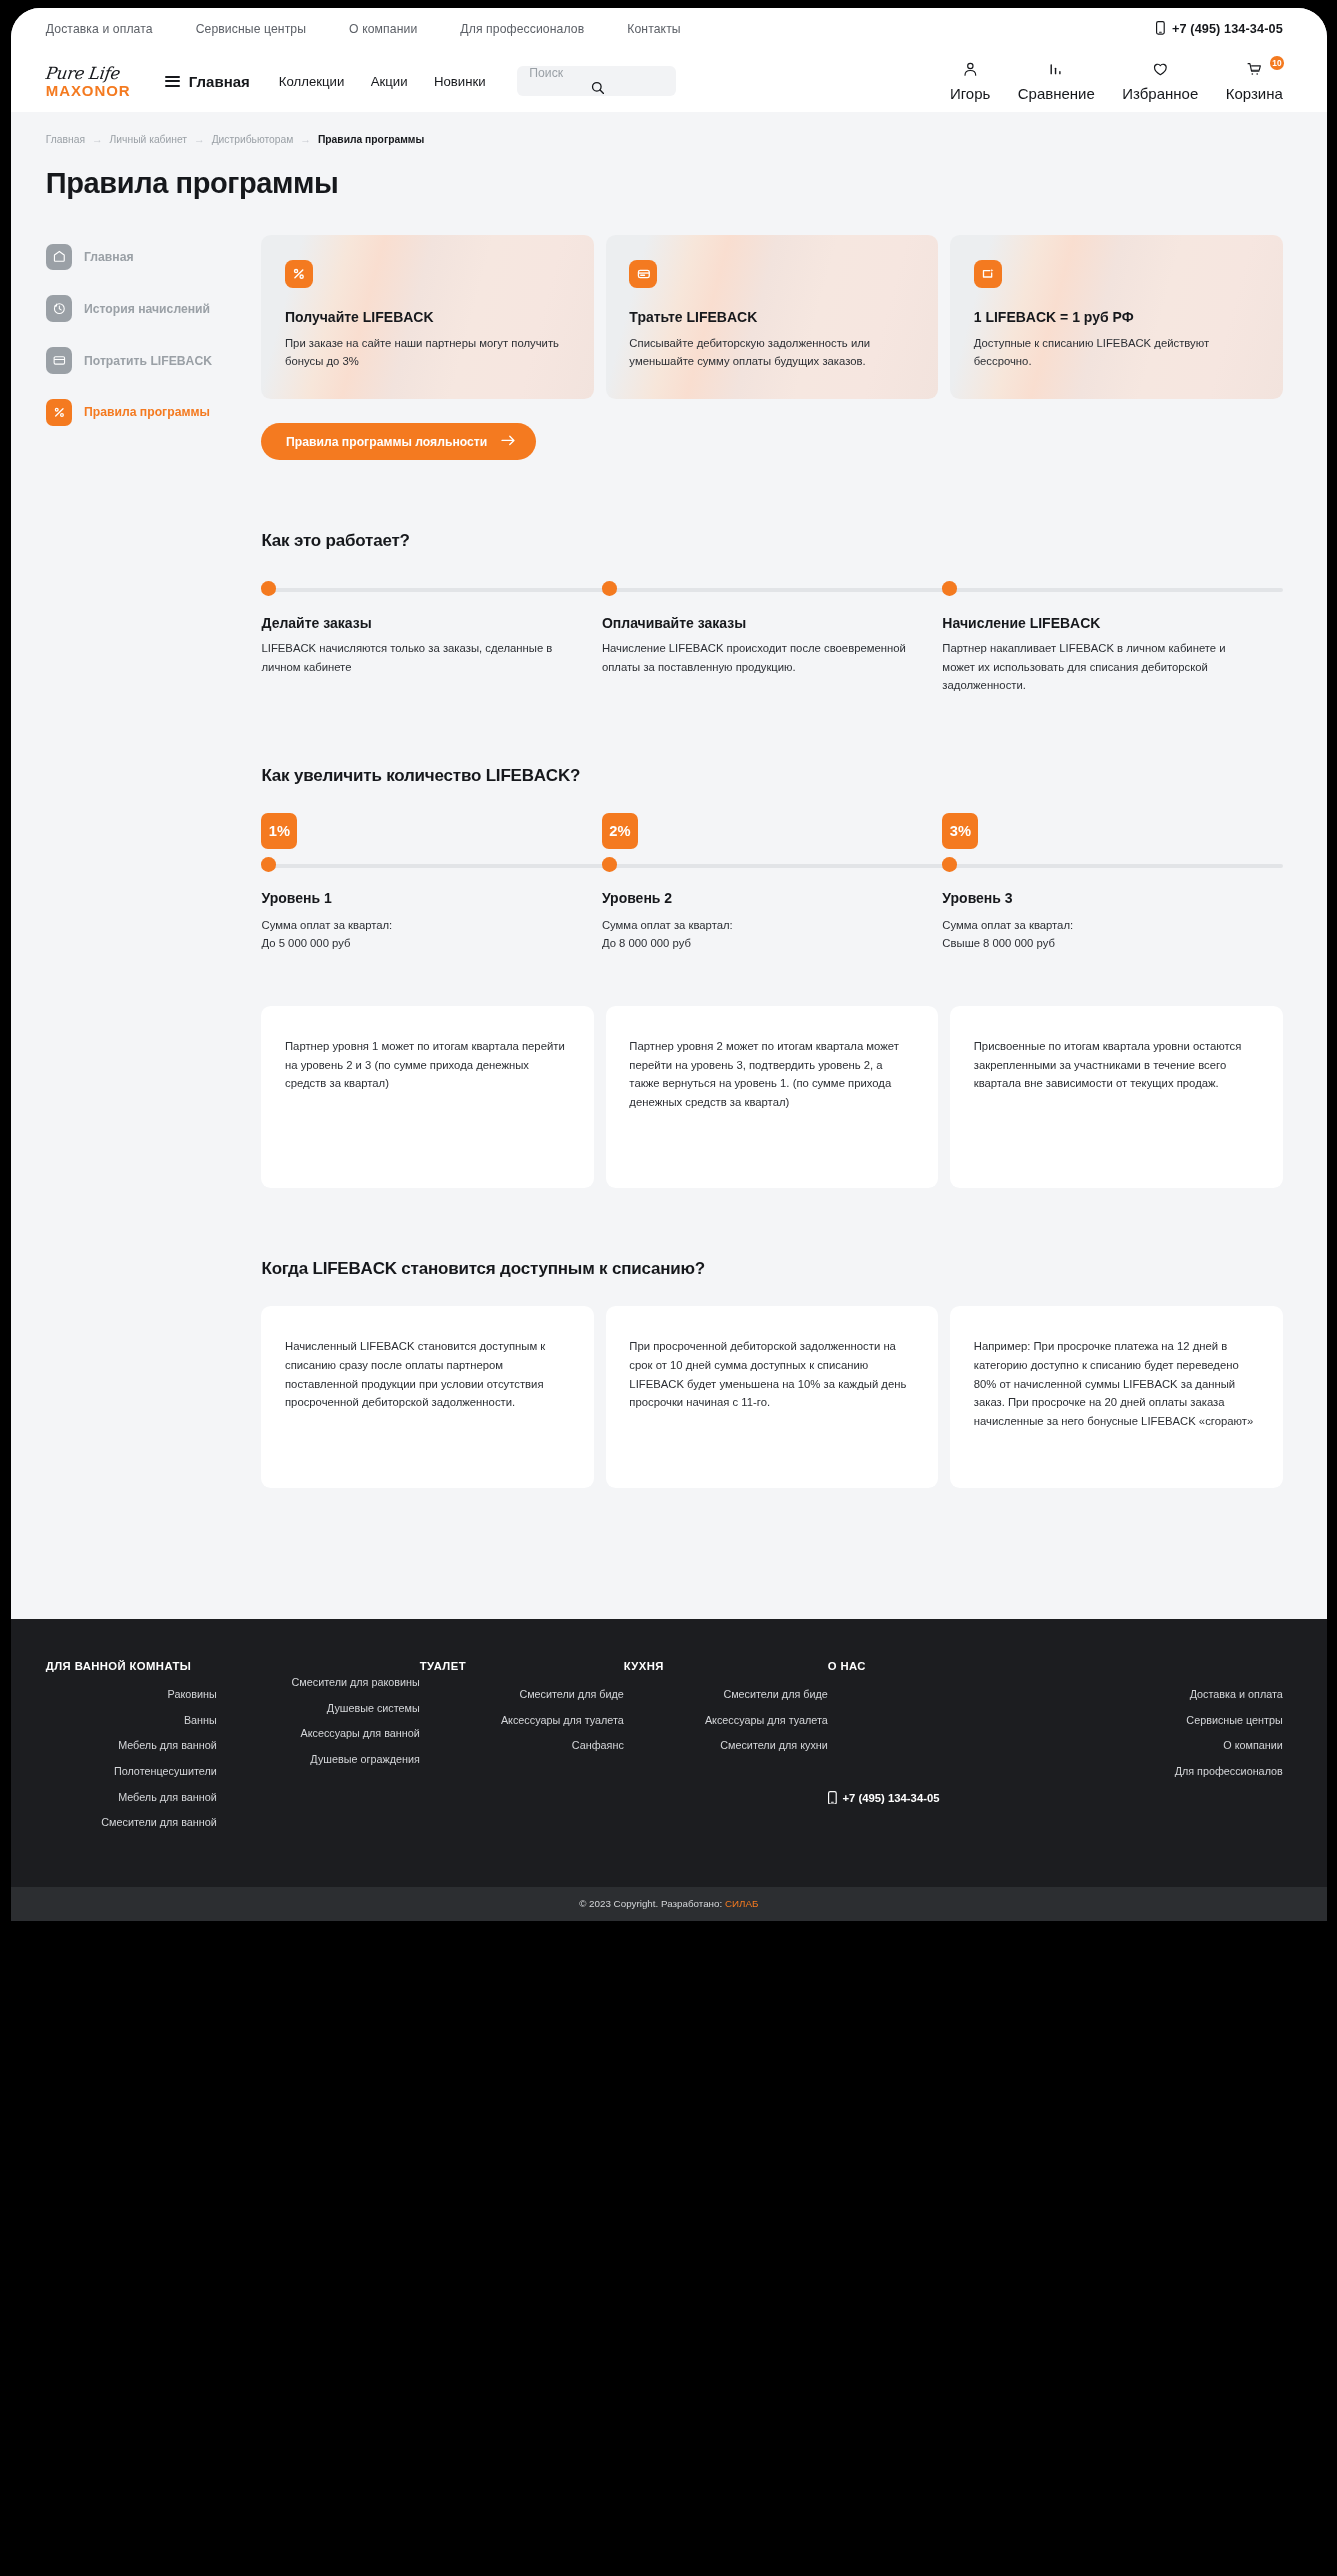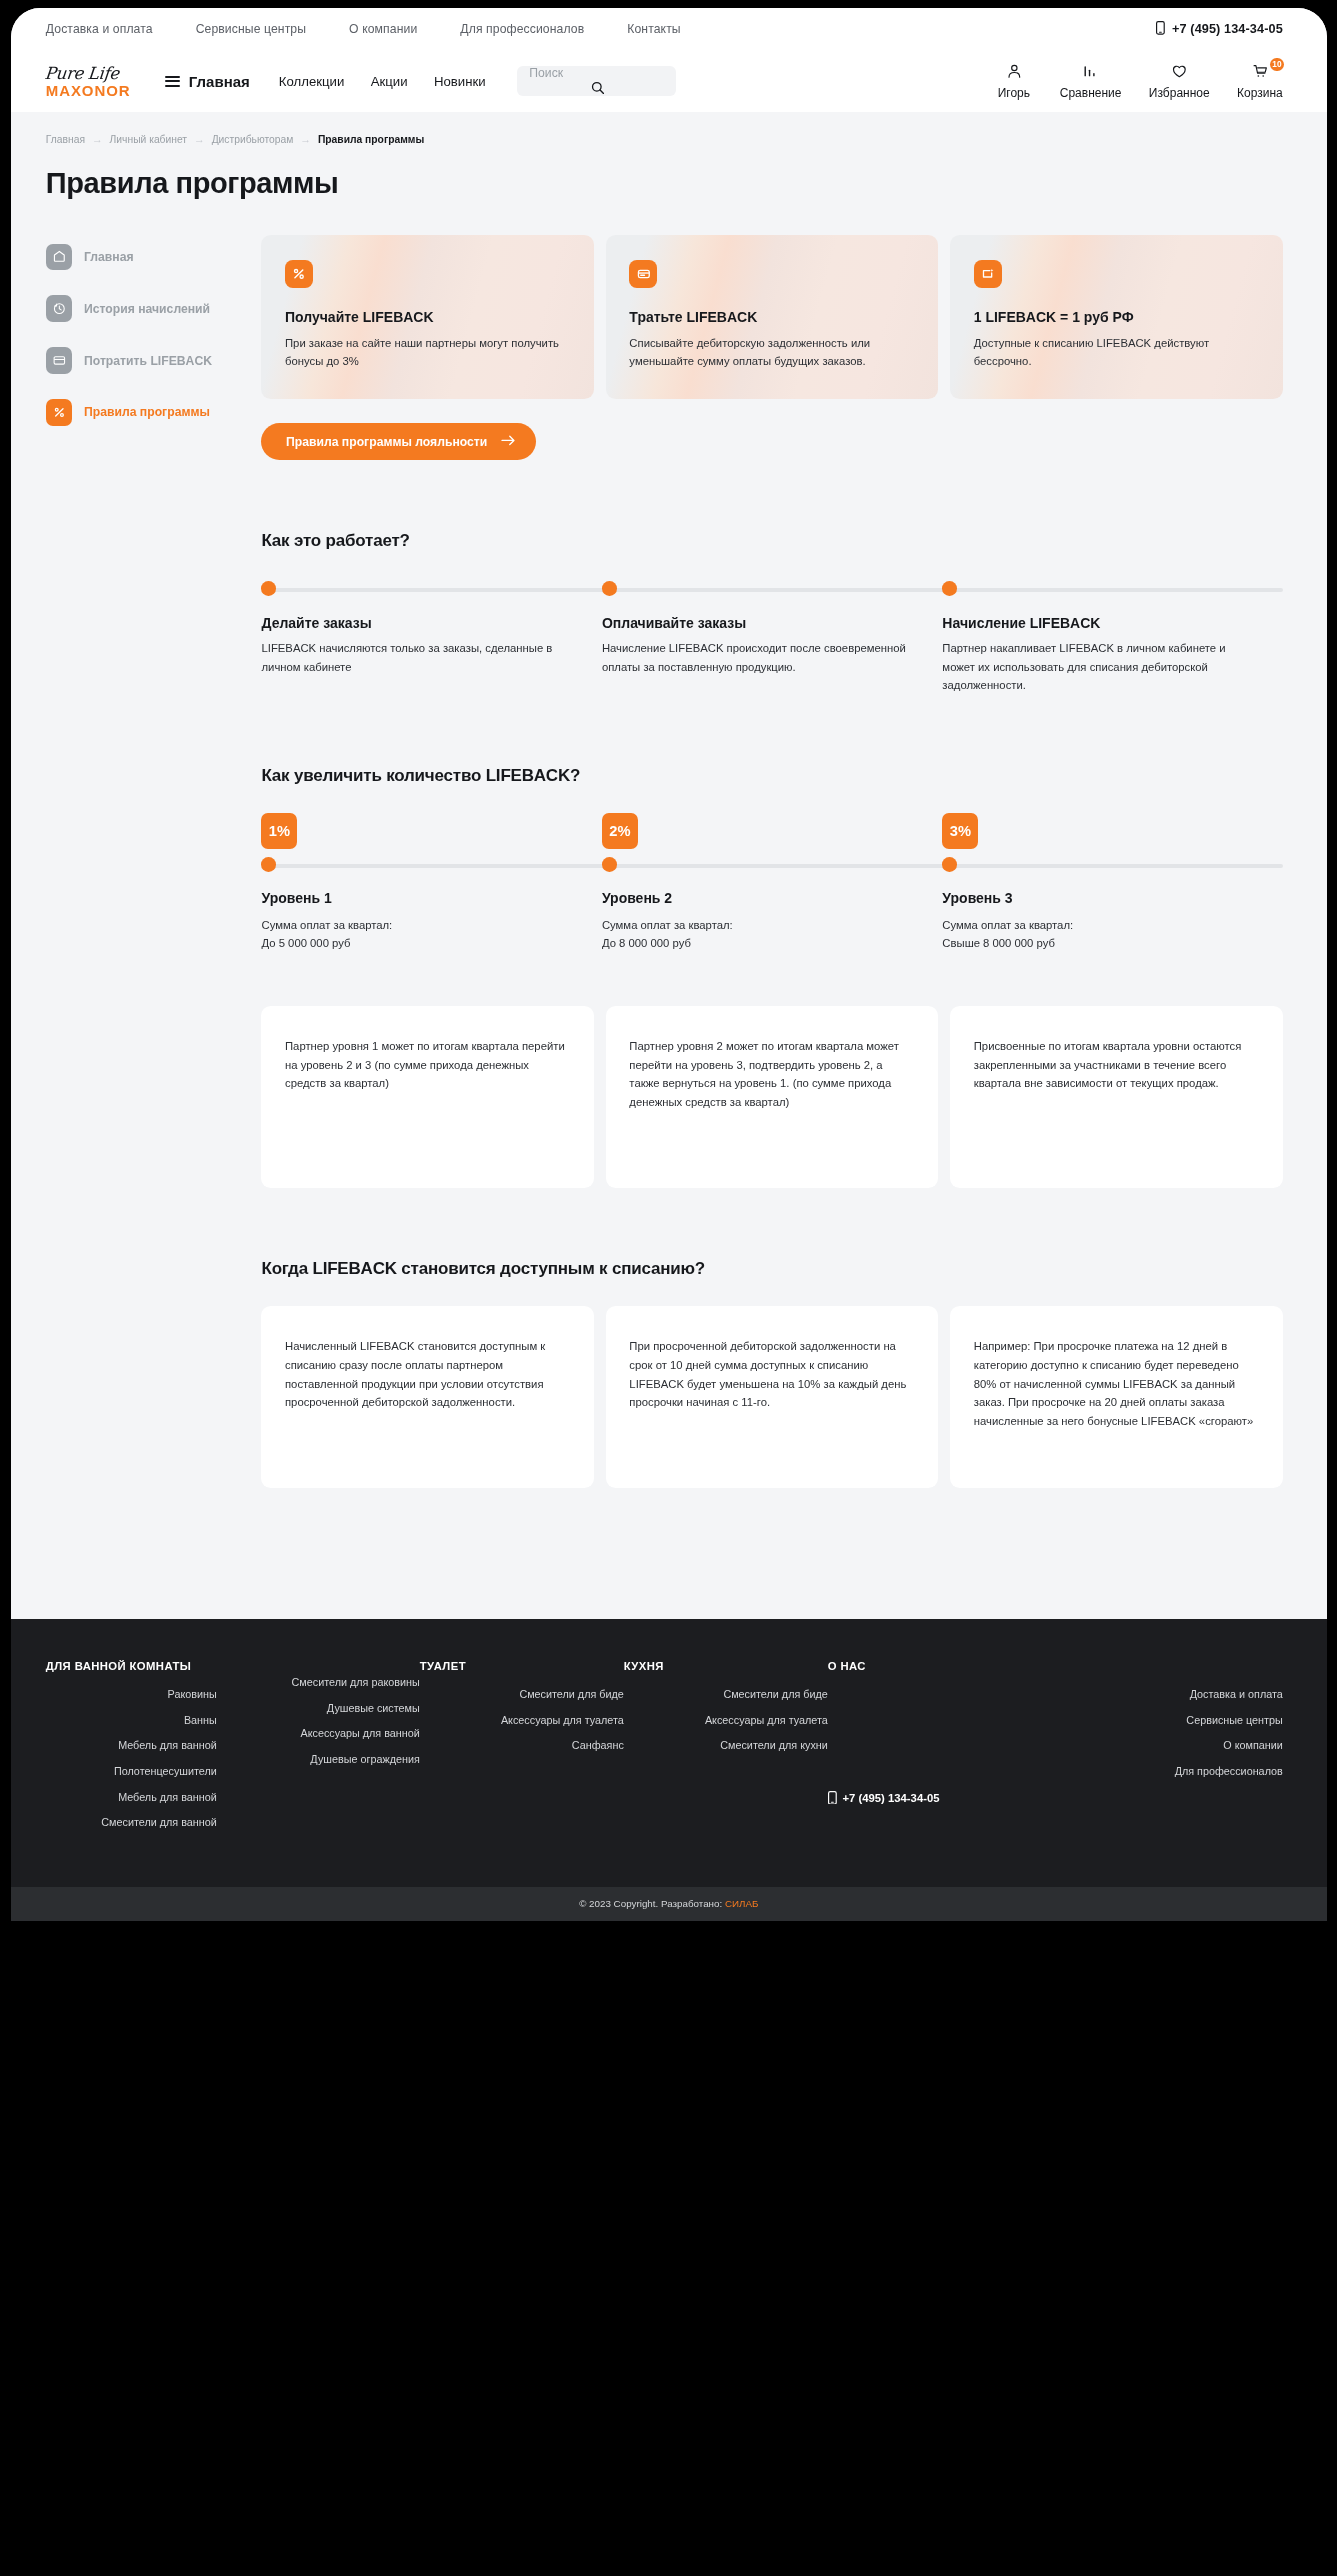--- a/index.html
+++ b/index.html
@@ -99,21 +99,21 @@
     font-size: 12.2px; color: #16181c; width: 100%;
     font-family: "Liberation Sans", sans-serif;
   }
   .search-wrap input::placeholder { color: #9aa0a6; }
   .header-spacer { flex: 1; }
   .header-actions { display: flex; gap: 27.4px; }
   .action {
     display: flex; flex-direction: column; align-items: center; gap: 2.9px;
     cursor: pointer; position: relative; min-width: 37px;
   }
-  .action .lbl { font-size: 12px; color: #16181c; }
+  .action .lbl { font-size: 15px; color: #16181c; }
   .badge {
     position: absolute; top: -4.9px; right: -1px;
     background: #f47a20; color: #fff;
     font-size: 8.3px; font-weight: 700;
     border-radius: 50%; width: 13.7px; height: 13.7px;
     display: flex; align-items: center; justify-content: center;
   }
 
   
   .page { background: #f4f5f7; padding: 0 44px 0 35px; }

